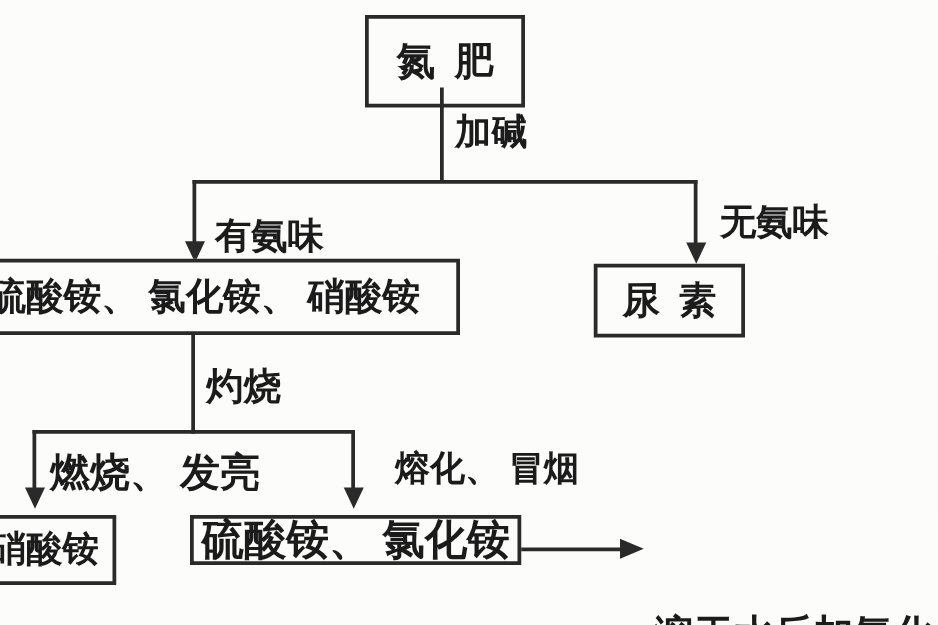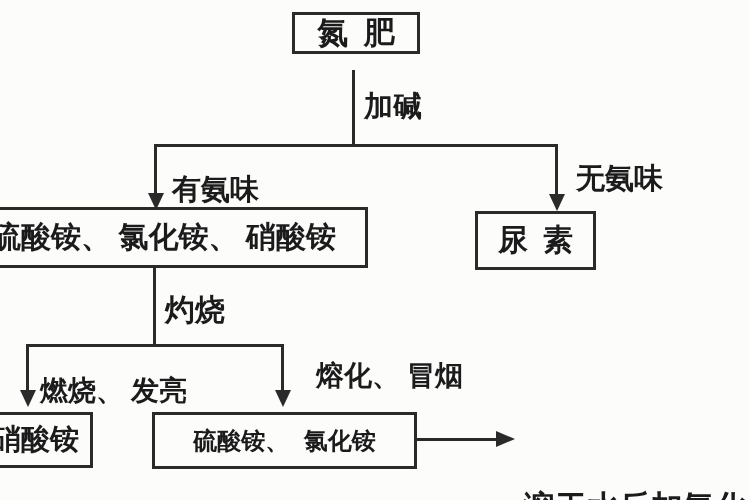--- a/index.html
+++ b/index.html
@@ -57,21 +57,21 @@
     position: absolute;
     font-weight: 700;
     white-space: pre;
   }
 </style>
 </head>
 <body>
 
 <div id="stage">
 
-  <div class="box" style="left:292px; top:12px; width:128px; height:42px; font-size:31px;">氮  肥</div>
+  <div class="box" style="left:292px; top:12px; width:128px; height:74px; font-size:31px;">氮  肥</div>
 
   <div class="line" style="left:352px; top:70px; width:3px; height:76px;"></div>
   <div class="lbl" style="left:364px; top:91px; font-size:29px;">加碱</div>
 
   <div class="line" style="left:154px; top:144px; width:404px; height:3px;"></div>
 
   <div class="line" style="left:154px; top:144px; width:3px; height:51px;"></div>
   <div class="arr-down" style="left:148px; top:193px;"></div>
   <div class="lbl" style="left:172px; top:162px; font-size:29px;margin-top:12px;">有氨味</div>
 
@@ -83,29 +83,29 @@
 
   <div class="box" style="left:475px; top:211px; width:121px; height:59px; font-size:30px;">尿  素</div>
 
   <div class="line" style="left:153px; top:268px; width:3px; height:79px;"></div>
   <div class="lbl" style="left:165px; top:293px; font-size:30px;">灼烧</div>
 
   <div class="line" style="left:26px; top:344px; width:258px; height:3px;"></div>
 
   <div class="line" style="left:26px; top:344px; width:3px; height:48px;"></div>
   <div class="arr-down" style="left:20px; top:390px;"></div>
-  <div class="lbl" style="left:40px; top:376px; font-size:28px;">燃烧、 发亮</div>
+  <div class="lbl" style="left:40px; top:361px; font-size:32px;">燃烧、 发亮</div>
 
   <div class="line" style="left:281px; top:344px; width:3px; height:48px;"></div>
   <div class="arr-down" style="left:275px; top:390px;"></div>
   <div class="lbl" style="left:300px; top:361px; font-size:28px;margin-left:16px;">熔化、 冒烟</div>
 
   <div class="box" style="left:-30px; top:412px; width:123px; height:56px; font-size:29px; justify-content:flex-end; padding-right:11px;">硝酸铵</div>
 
-  <div class="box" style="left:152px; top:412px; width:265px; height:57px; font-size:24px;font-family:Liberation Mono, monospace;">硫酸铵、 氯化铵</div>
+  <div class="box" style="left:152px; top:412px; width:265px; height:40px; font-size:34px;">硫酸铵、 氯化铵</div>
 
   <div class="line" style="left:417px; top:438px; width:81px; height:3px;"></div>
   <div class="arr-right" style="left:496px; top:431px;"></div>
 
   <div class="note" style="left:523px; top:400px; font-size:32px; line-height:43px;">
     <div>溶于水后加氯化</div>
     
   </div>
 
 </div>

